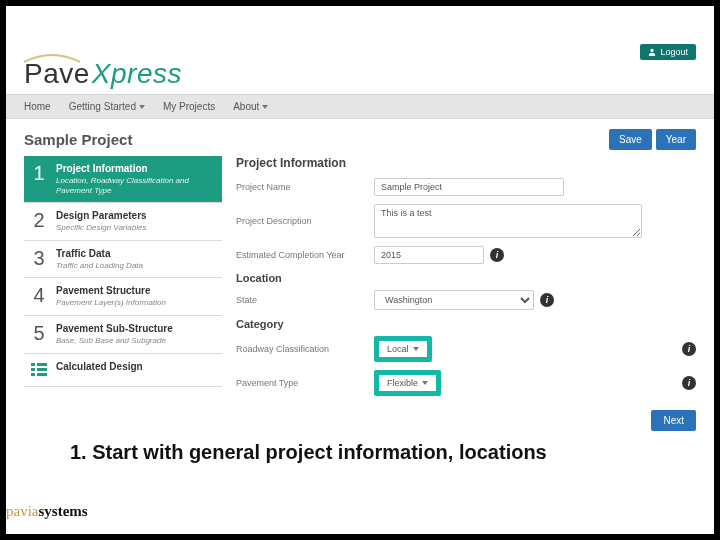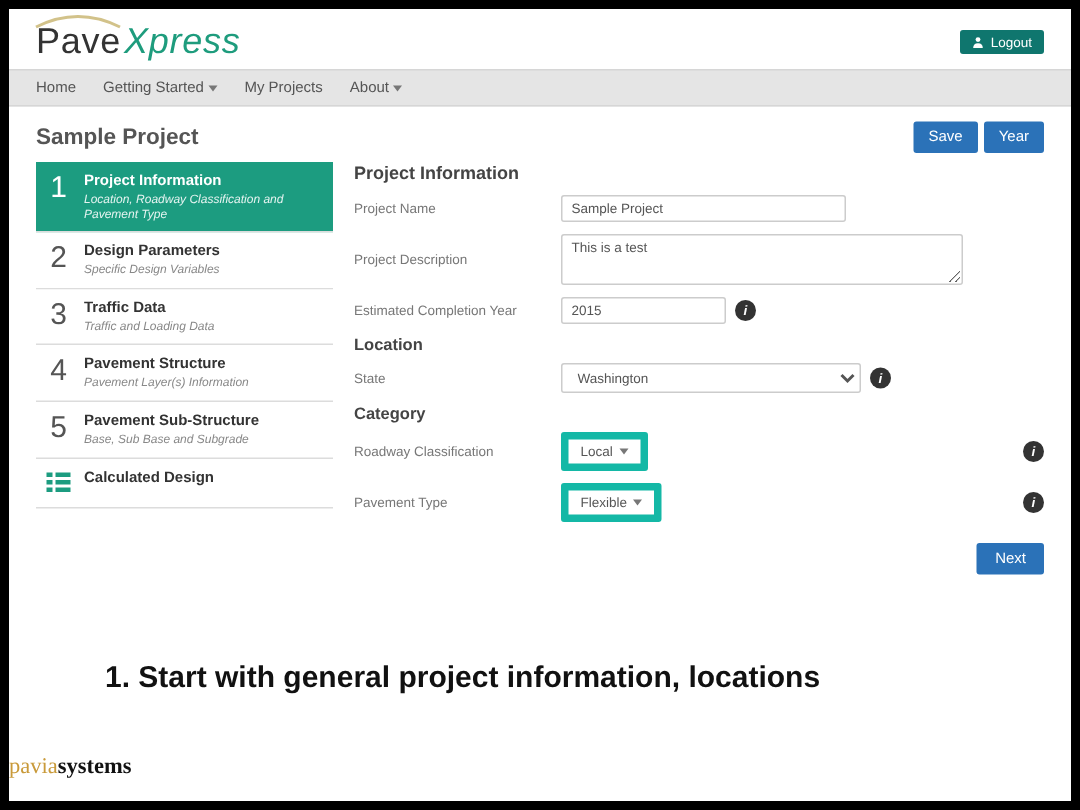--- a/index.html
+++ b/index.html
@@ -2,21 +2,21 @@
 <html><head>
 <meta charset="utf-8">
 <style>
   * { box-sizing: border-box; margin: 0; padding: 0; }
   html, body { width: 720px; height: 540px; font-family: Arial, Helvetica, sans-serif; background: #fff; }
   .slide { width: 720px; height: 540px; background: #000; padding: 6px; position: relative; }
   .slide-inner { width: 100%; height: 100%; background: #fff; position: relative; overflow: hidden; }
 
   
   .topbar { display: flex; align-items: center; justify-content: space-between; padding: 8px 18px 4px 18px; }
-  .logo { display: flex; align-items: flex-end; font-size: 24px; font-weight: 400; color: #333; letter-spacing: .5px; }
+  .logo { display: flex; align-items: flex-end; font-size: 28px; font-weight: 400; color: #333; letter-spacing: .5px; margin-top: 44px; }
   .logo .arc { position: relative; display: inline-block; }
   .logo .arc svg { position: absolute; top: -6px; left: -2px; }
   .logo .xpress { color: #1e9c7d; font-style: italic; font-weight: 400; margin-left: 2px; }
   .logout-btn { background: #0f766e; color: #fff; font-size: 9px; padding: 3px 8px; border-radius: 2px; display: inline-flex; align-items: center; gap: 4px; cursor: pointer; }
   .logout-btn svg { width: 8px; height: 8px; fill: #fff; }
 
   
   .nav { background: #e5e5e5; border-top: 1px solid #d6d6d6; border-bottom: 1px solid #d6d6d6; padding: 6px 18px; display: flex; gap: 18px; font-size: 10px; color: #555; }
   .nav-item { cursor: pointer; display: inline-flex; align-items: center; gap: 3px; }
   .caret { width: 0; height: 0; border-left: 3px solid transparent; border-right: 3px solid transparent; border-top: 4px solid #777; display: inline-block; }
@@ -47,21 +47,21 @@
   .form h4 { font-size: 11px; font-weight: 700; color: #444; margin: 8px 0 6px 0; }
   .row { display: flex; align-items: center; margin-bottom: 8px; gap: 8px; }
   .row label { width: 130px; color: #777; font-size: 9px; }
   .row .field { flex: 1; display: flex; align-items: center; gap: 6px; }
   .row input[type=text], .row select, .row textarea {
     border: 1px solid #ccc; border-radius: 2px; padding: 3px 6px; font-size: 9px; color: #555; background: #fff; font-family: inherit;
   }
   .row input.short { width: 110px; }
   .row input.med { width: 190px; }
   .row textarea { width: 268px; height: 34px; resize: both; }
-  .row select { width: 200px; height: 20px; }
+  .row select { width: 160px; height: 20px; }
   .dd { display: inline-flex; align-items: center; gap: 4px; border: 5px solid #14b8a6; border-radius: 2px; padding: 3px 8px; font-size: 9px; color: #555; background: #fff; cursor: pointer; }
   .info { width: 14px; height: 14px; border-radius: 50%; background: #333; color: #fff; display: inline-flex; align-items: center; justify-content: center; font-size: 9px; font-weight: 700; font-style: italic; cursor: pointer; }
 
   .next-row { text-align: right; padding: 6px 18px 0 0; }
   .btn-next { background: #2b72b8; color: #fff; font-size: 10px; padding: 5px 12px; border-radius: 2px; cursor: pointer; border: none; }
 
   
   .caption { position: absolute; left: 30px; bottom: 70px; font-size: 20px; font-weight: 700; color: #111; margin-left: 34px; }
   .footer-brand { position: absolute; bottom: 14px; left: 0; right: 0; font-family: Georgia, 'Times New Roman', serif; font-size: 15px; }
   .footer-brand .p1 { color: #c99a3a; }

